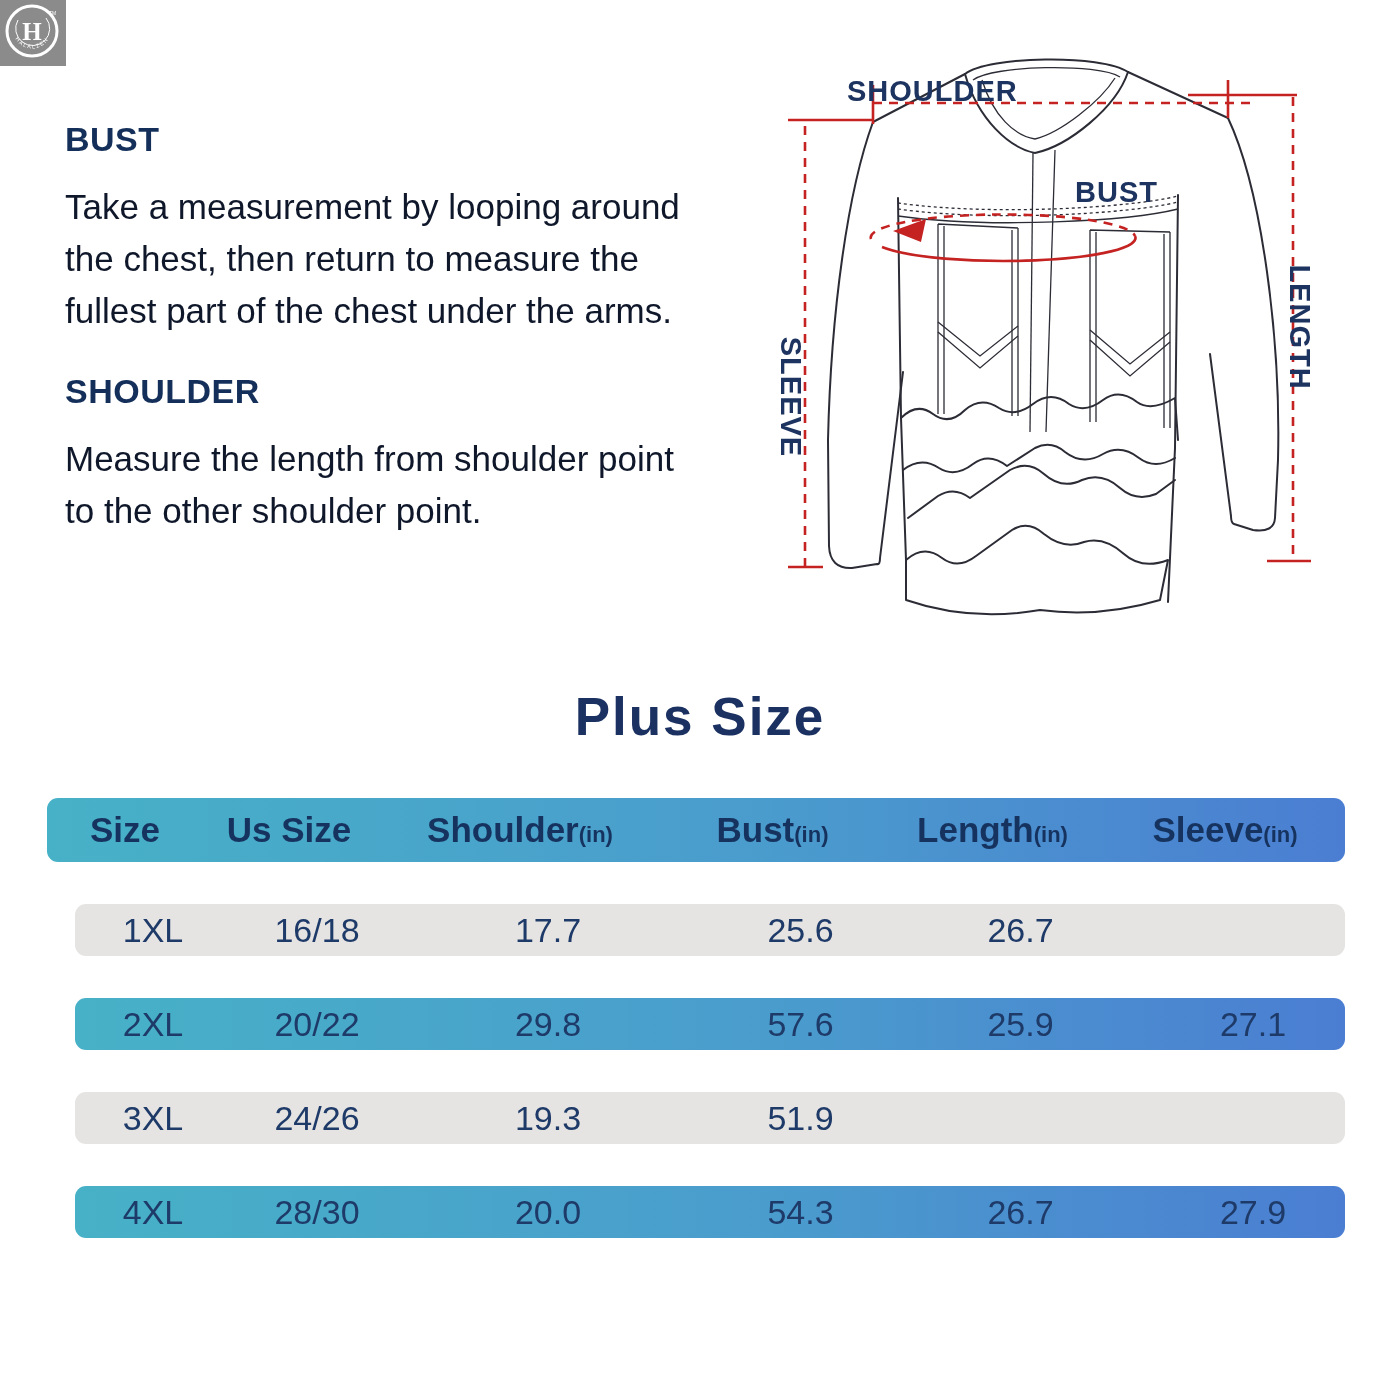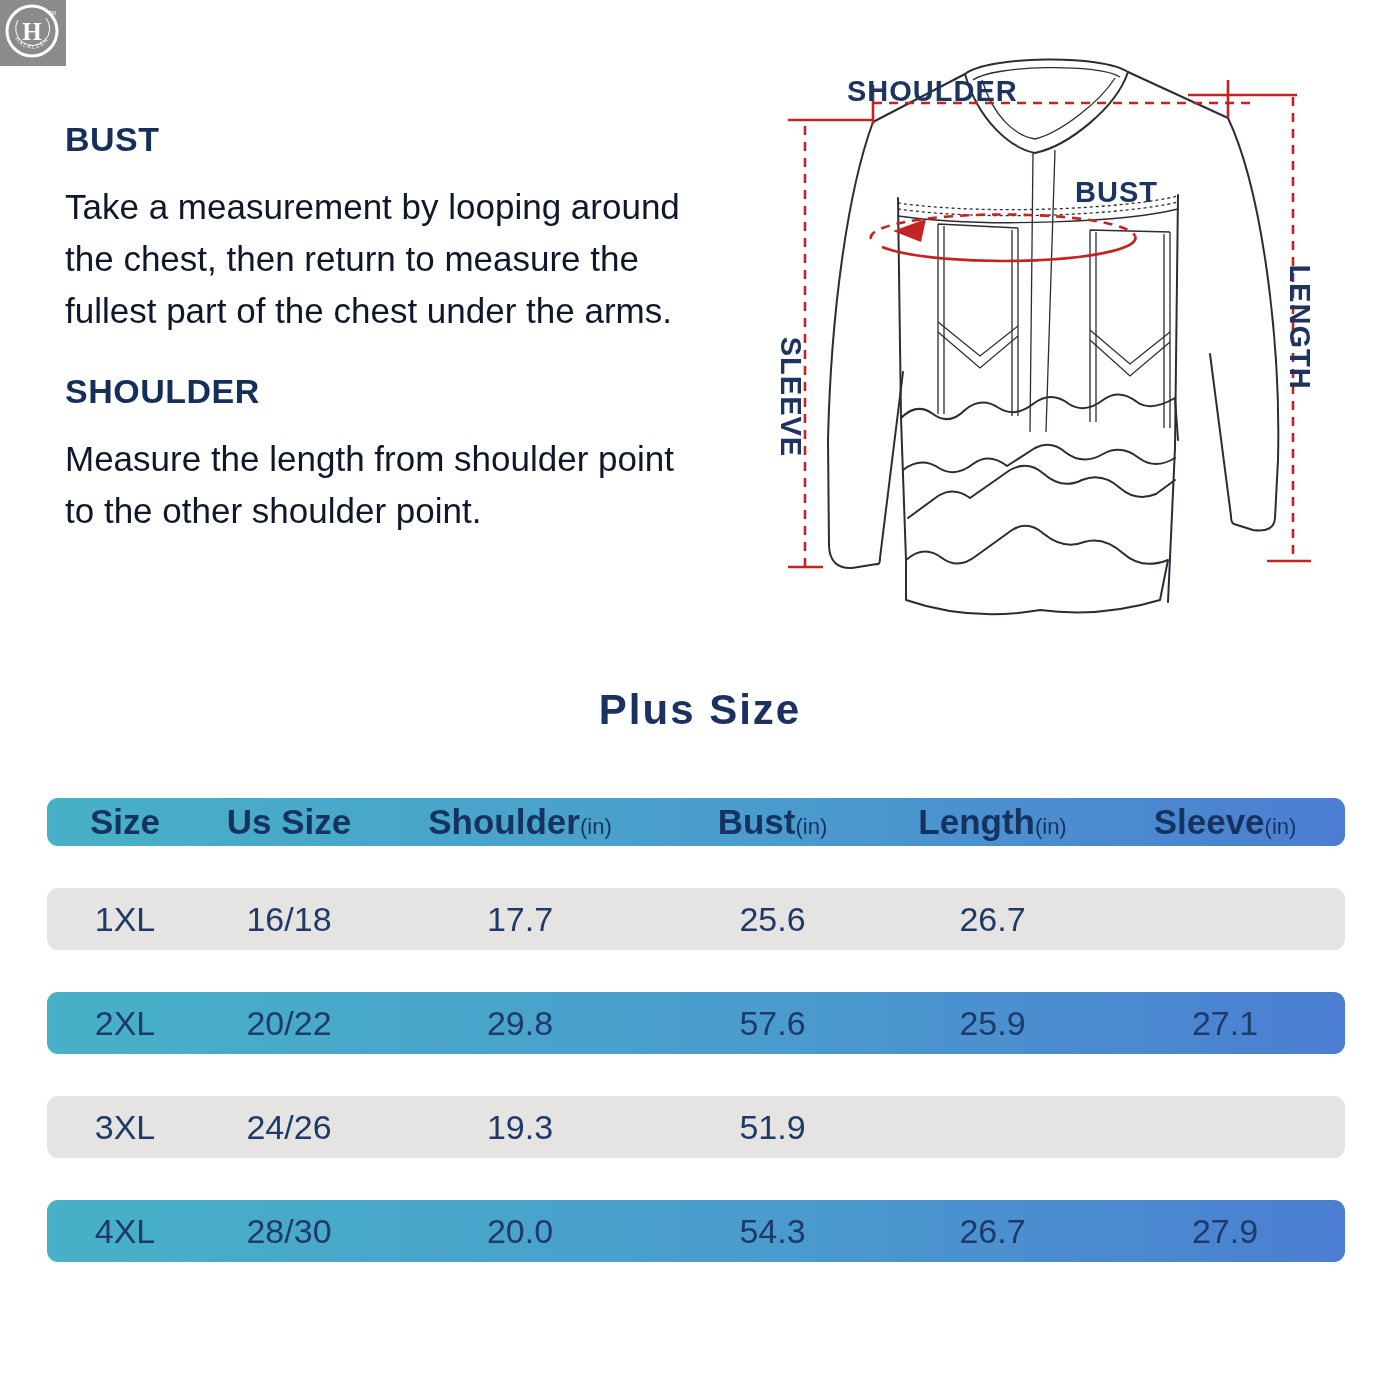--- a/index.html
+++ b/index.html
@@ -22,32 +22,32 @@
   .diagram svg { width:100%; height:100%; }
   .outline { fill:none; stroke:#2c2c36; stroke-width:2; stroke-linejoin:round; stroke-linecap:round; }
   .outline-thin { fill:none; stroke:#2c2c36; stroke-width:1.3; }
   .dotline { fill:none; stroke:#2c2c36; stroke-width:1.3; stroke-dasharray:3 3; }
   .redline { fill:none; stroke:#c52222; stroke-width:2.6; }
   .reddash { fill:none; stroke:#c52222; stroke-width:2.6; stroke-dasharray:9 7; }
   .diaglabel { fill:#1d3460; font-size:29px; font-weight:600; letter-spacing:1px; }
 
   
   .plus-title { position:absolute; left:0; top:686px; width:1400px; text-align:center;
-                font-size:42px; font-weight:700; letter-spacing:2px; color:#1b3161; }
+                font-size:53px; font-weight:700; letter-spacing:2px; color:#1b3161; }
 
   
   .size-table { position:absolute; left:47px; top:798px; width:1298px; }
   .t-row { display:grid; grid-template-columns:156px 172px 290px 215px 225px 240px;
            align-items:center; border-radius:11px; }
   .t-cell { text-align:center; white-space:nowrap; }
-  .t-header { height:48px;
+  .t-header { height:64px;
         background:linear-gradient(90deg,#47b1c7 0%, #4a9ccd 55%, #4b7ed2 100%); }
   .t-header .t-cell { font-size:35px; font-weight:600; color:#16335f; }
-  .h-unit { font-size:22px; font-weight:400; }
-  .row-data { height:62px; margin-top:42px; font-size:34px; color:#1e3a68; }
+  .h-unit { font-size:22px; font-weight:700; }
+  .row-data { height:52px; margin-top:42px; font-size:34px; color:#1e3a68;margin-left:28px; }
   .row-data:first-of-type { margin-top:40px; }
   .row-gray { background:#e5e4e2; }
   .row-grad { background:linear-gradient(90deg,#47b1c7 0%, #4a9ccd 55%, #4b7ed2 100%); }
 </style>
 </head>
 <body>
 
 <div class="stage">
 
   <div class="logo">

